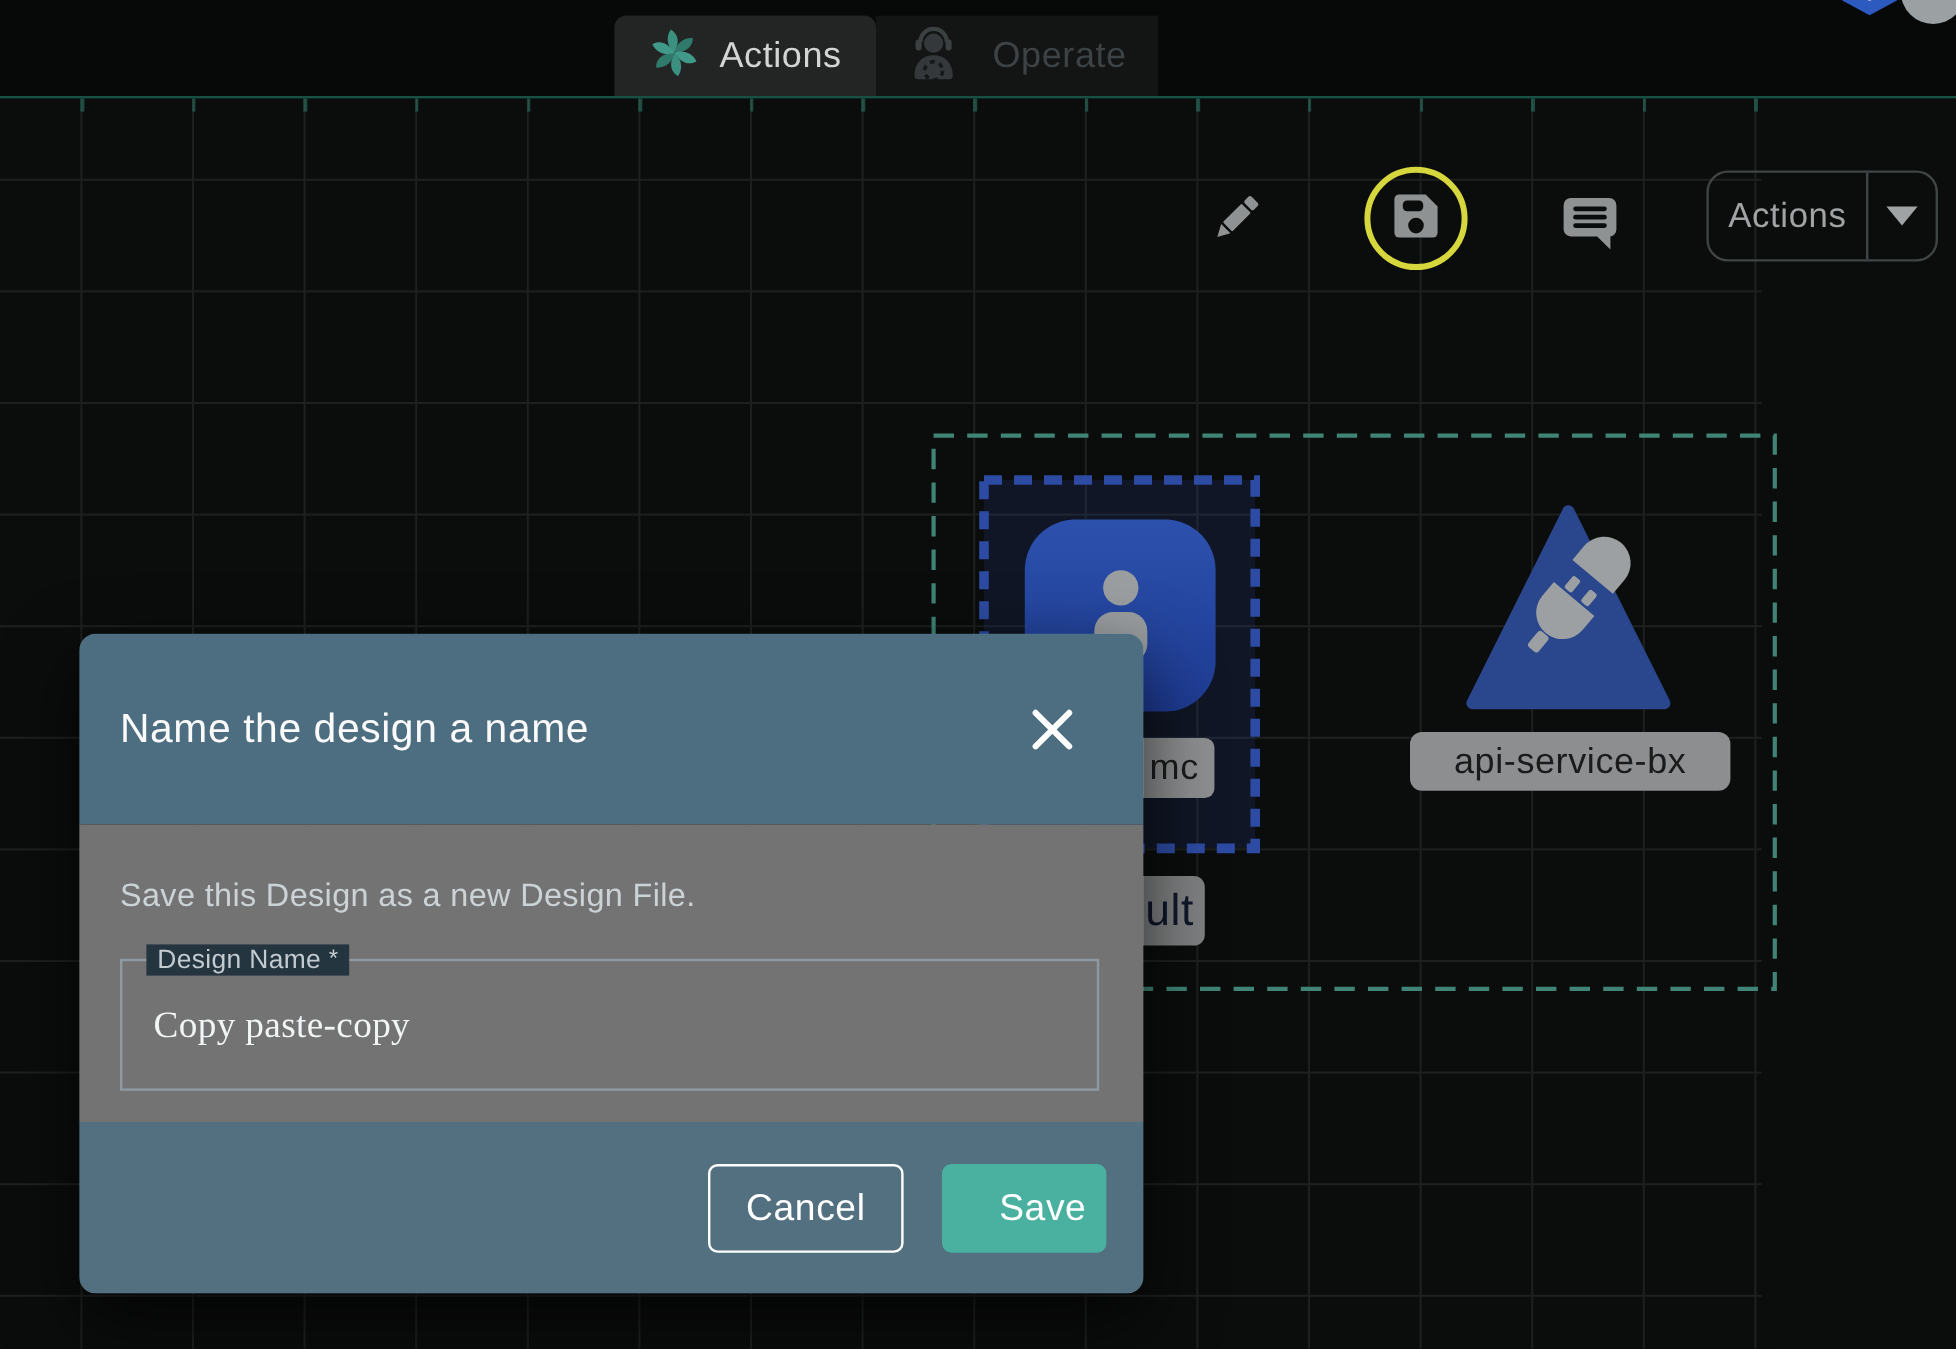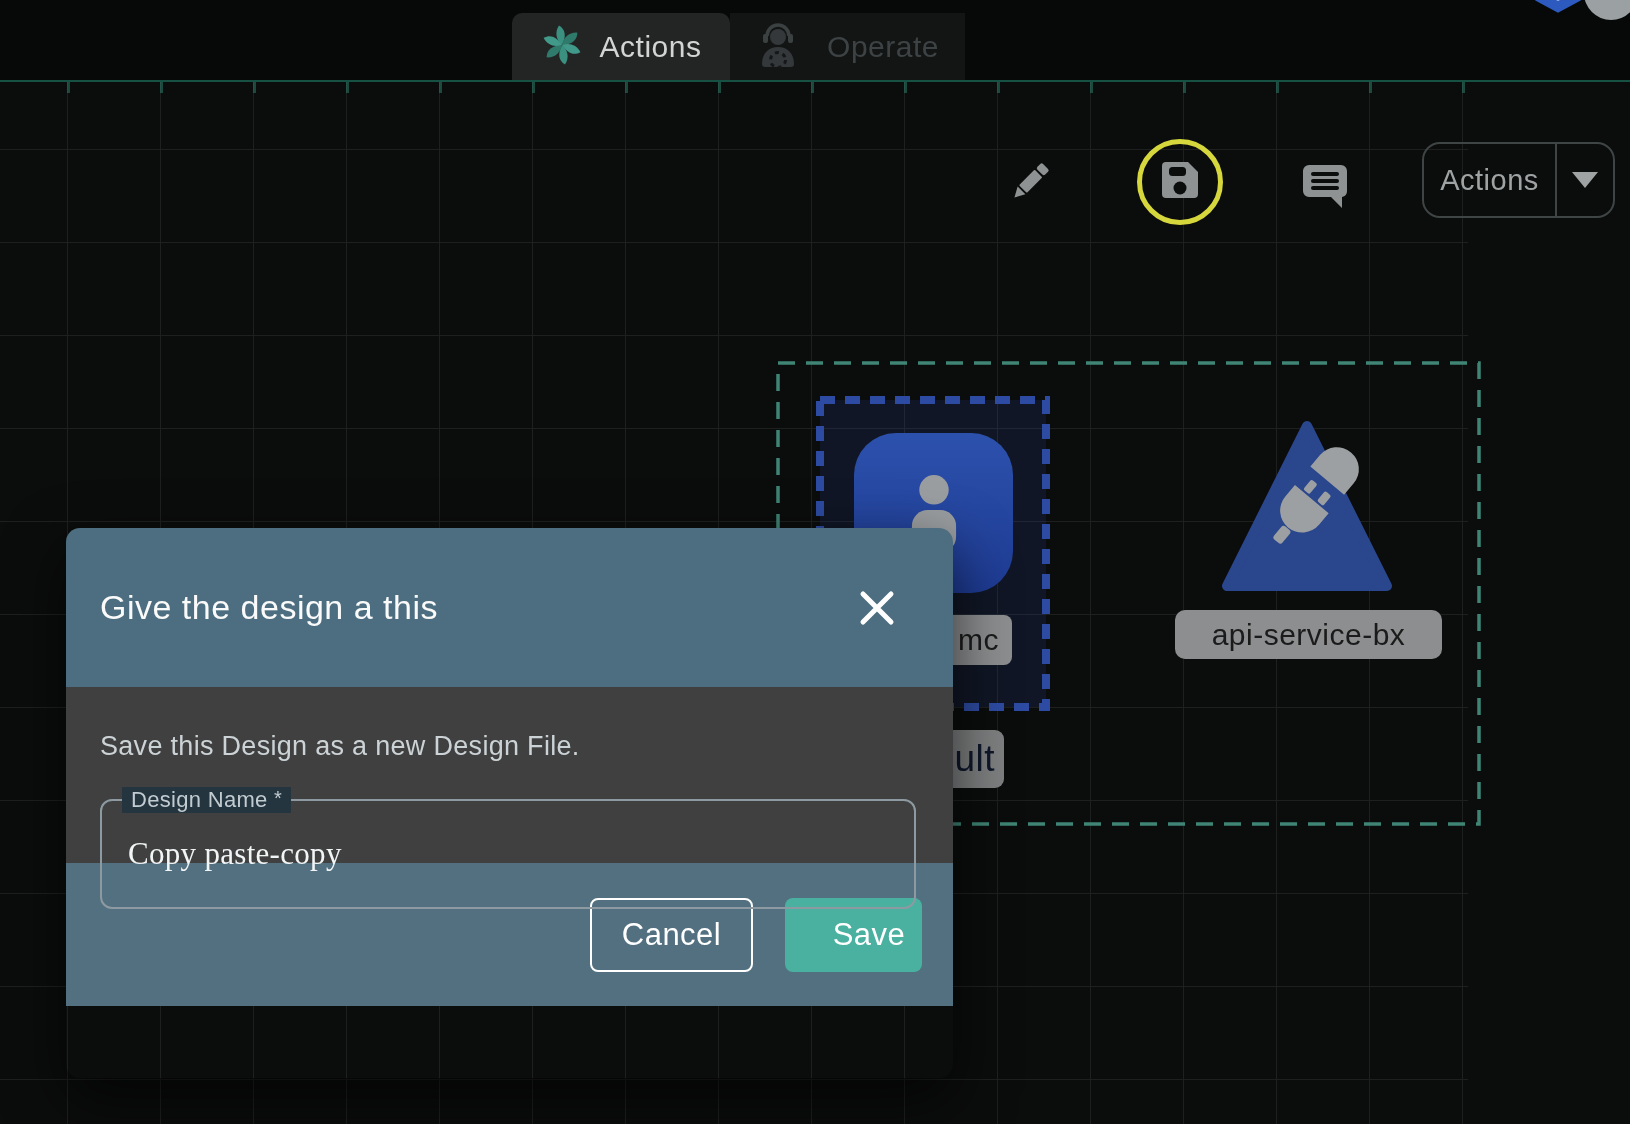--- a/index.html
+++ b/index.html
@@ -72,24 +72,24 @@
   .modal{
     position:absolute;left:66px;top:528px;width:887px;height:550px;border-radius:14px;
     overflow:hidden;z-index:50;box-shadow:0 22px 60px rgba(0,0,0,.65);
   }
   .modal-header{
     height:159px;background:#4d6e80;display:flex;align-items:center;justify-content:space-between;
     padding:0 56px 0 34px;box-sizing:border-box;
   }
   .modal-title{color:#fafafa;font-size:34px;letter-spacing:.5px;}
   .modal-close{width:40px;height:40px;cursor:pointer;display:flex;align-items:center;justify-content:center;}
-  .modal-body{height:176px;background:#404040;padding:0 37px 0 34px;box-sizing:border-box;}
+  .modal-body{height:248px;background:#737373;padding:0 37px 0 34px;box-sizing:border-box;}
   .modal-prompt{padding-top:44px;color:#ccd3d6;font-size:27px;letter-spacing:.3px;}
   .field{
-    position:relative;margin-top:37px;height:110px;border:2px solid #8d9aa1;border-radius:12px;box-sizing:border-box;
+    position:relative;margin-top:37px;height:110px;border:2px solid #8d9aa1;border-radius:0;box-sizing:border-box;
   }
   .field-label{
     position:absolute;top:-14px;left:20px;background:#253540;padding:0 9px;
     color:#c2cbd0;font-size:22px;letter-spacing:.3px;
   }
   .field-required{font-size:20px;vertical-align:2px;}
   .field input{
     width:100%;height:100%;background:transparent;border:none;outline:none;
     color:#f2f5f6;font-size:31px;padding:0 26px;box-sizing:border-box;
     font-family:Liberation Serif, serif;letter-spacing:.3px;
@@ -224,21 +224,21 @@
     </svg>
   </div>
 
   <div class="node-label label-mc">mc</div>
   <div class="node-label label-ult">ult</div>
   <div class="node-label label-api">api-service-bx</div>
 </div>
 
 <div class="modal">
   <div class="modal-header">
-    <span class="modal-title">Give the design a this</span>
+    <span class="modal-title">Name the design a name</span>
     <span class="modal-close">
       <svg width="38" height="38" viewBox="0 0 38 38">
         <path d="M5 5 L33 33 M33 5 L5 33" stroke="#ffffff" stroke-width="5" stroke-linecap="round"></path>
       </svg>
     </span>
   </div>
   <div class="modal-body">
     <div class="modal-prompt">Save this Design as a new Design File.</div>
     <div class="field">
       <span class="field-label">

